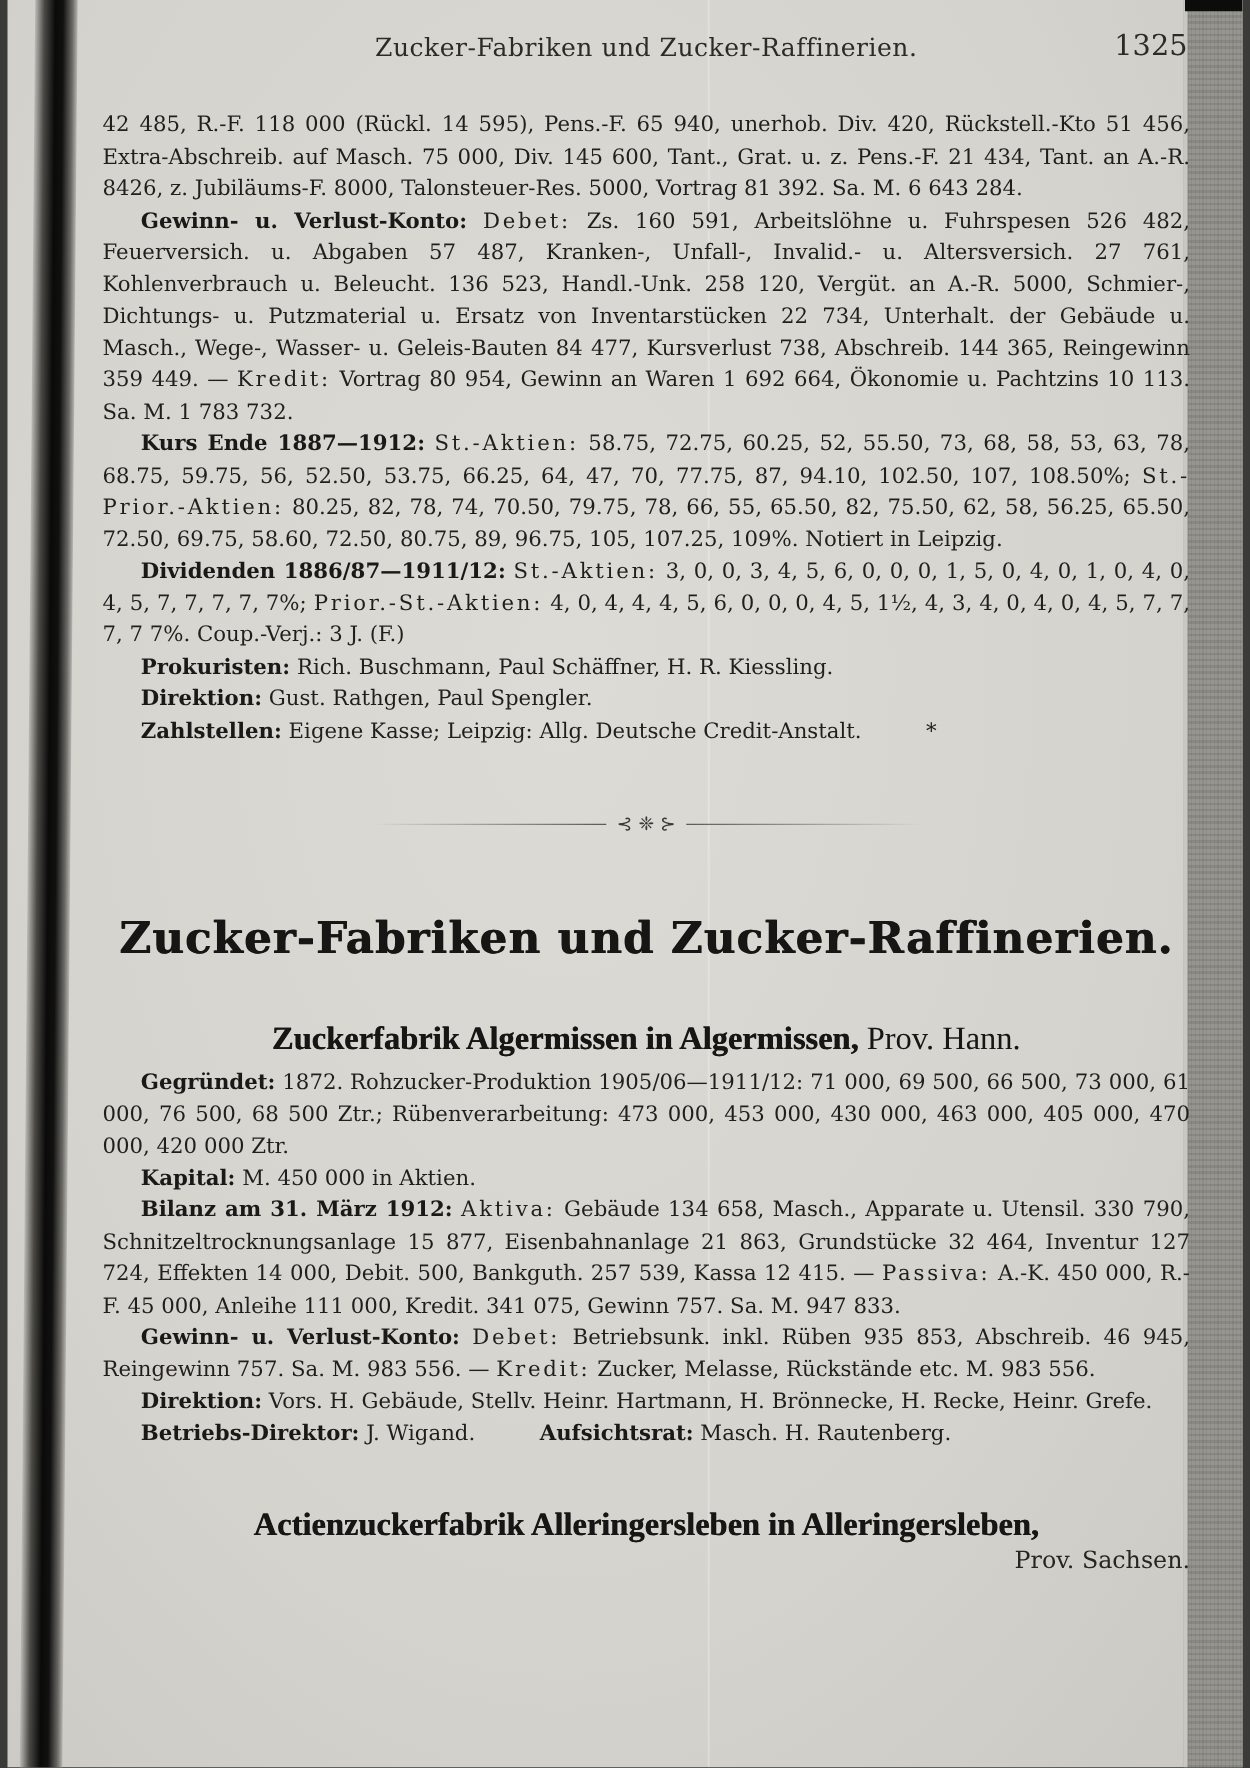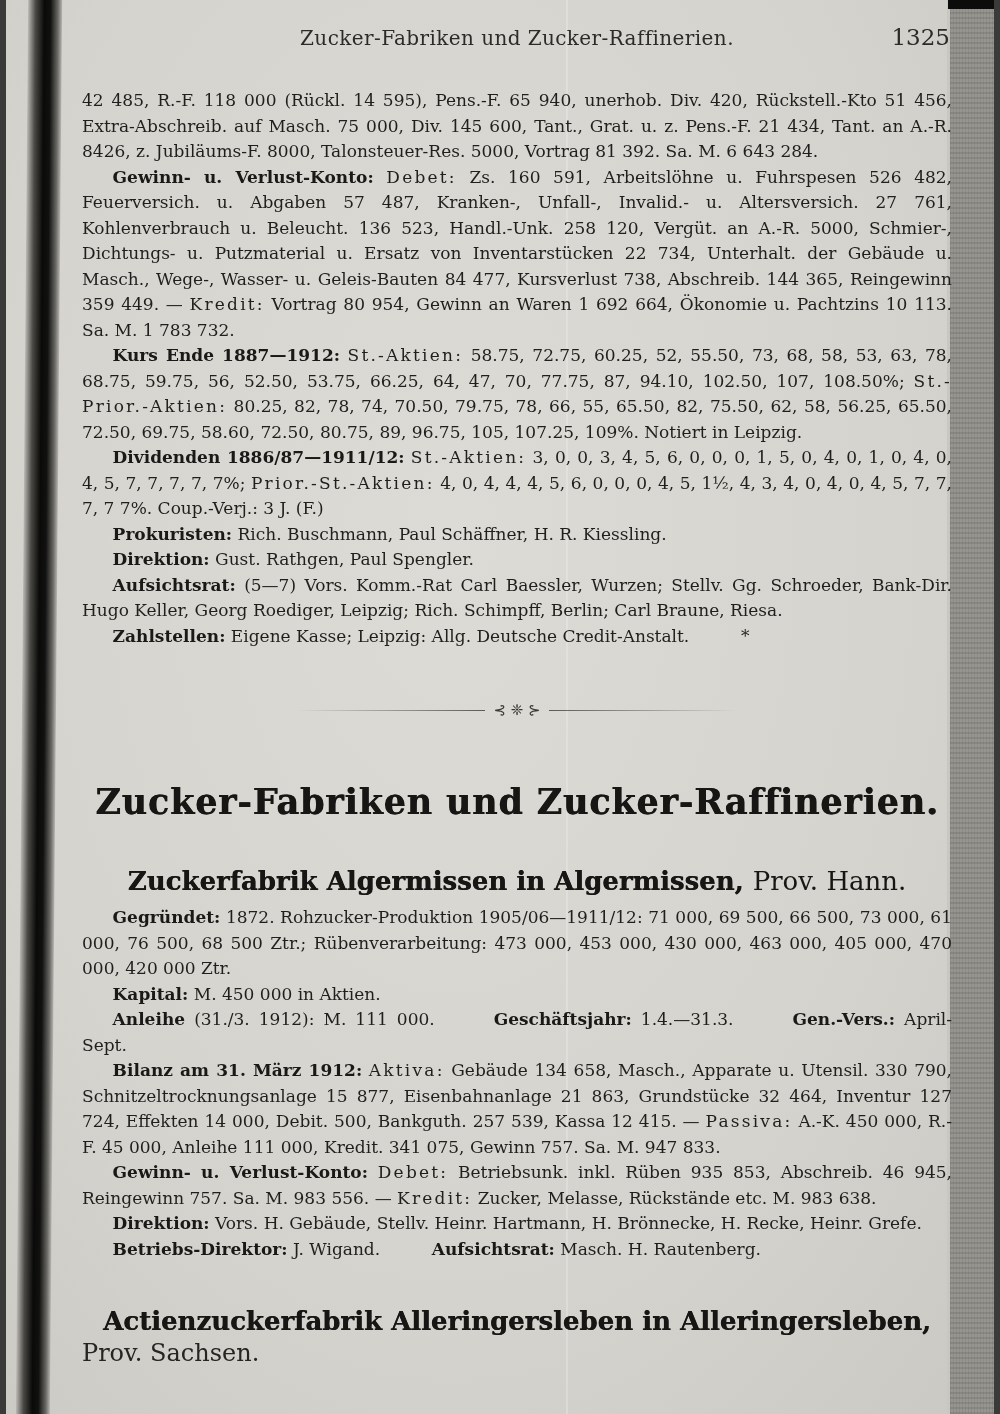--- a/index.html
+++ b/index.html
@@ -63,25 +63,25 @@
   .divider::before { background: linear-gradient(to right, rgba(85,84,79,0), rgba(60,59,55,0.8)); }
   .divider::after  { background: linear-gradient(to left,  rgba(85,84,79,0), rgba(60,59,55,0.8)); }
   .divider .ornament { padding: 0 8px; font-size: 15px; color: #3a3936; }
   .section-title {
     margin: 62px 0 0 0; text-align: center;
     font-size: 35px; font-weight: bold; letter-spacing: 0.8px; color: #171614;
     text-shadow: 0.6px 0 0 #171614;
   }
   .company-heading {
     margin: 44px 0 0 0; text-align: center;
-    font-size: 26px; color: #171614; line-height: 1.2;
+    font-size: 26px; color: #171614; line-height: 1.2; font-family: Liberation Serif, serif;
   }
   .company-heading .name-bold { font-weight: bold; text-shadow: 0.4px 0 0 #171614; }
   .company-heading .name-plain { font-weight: normal; }
-  .company-subtitle { margin: 2px 0 6px 0; text-align: left; font-size: 24px; color: #262522; }
+  .company-subtitle { margin: 2px 0 6px 0; text-align: right; font-size: 19px; color: #262522; }
   .company-body { margin-top: 8px; }
 </style>
 </head>
 <body>
 
 <div class="scan">
   <div class="binding-shadow"></div>
   <div class="page-edge-strip"></div>
   <div class="corner-dark-top-right"></div>
   <div class="fold-line"></div>
@@ -92,39 +92,37 @@
       <div class="running-header">Zucker-Fabriken und Zucker-Raffinerien.</div>
       <div class="page-number">1325</div>
     </div>
 
     <p class="para"><span class="run run-plain">42 485, R.-F. 118 000 (Rückl. 14 595), Pens.-F. 65 940, unerhob. Div. 420, Rückstell.-Kto 51 456, Extra-Abschreib. auf Masch. 75 000, Div. 145 600, Tant., Grat. u. z. Pens.-F. 21 434, Tant. an A.-R. 8426, z. Jubiläums-F. 8000, Talonsteuer-Res. 5000, Vortrag 81 392.  Sa. M. 6 643 284.</span></p>
     <p class="para indent"><span class="run run-label">Gewinn- u. Verlust-Konto:</span> <span class="run run-sperr">Debet:</span> <span class="run run-plain">Zs. 160 591, Arbeitslöhne u. Fuhrspesen 526 482, Feuerversich. u. Abgaben 57 487, Kranken-, Unfall-, Invalid.- u. Altersversich. 27 761, Kohlenverbrauch u. Beleucht. 136 523, Handl.-Unk. 258 120, Vergüt. an A.-R. 5000, Schmier-, Dichtungs- u. Putzmaterial u. Ersatz von Inventarstücken 22 734, Unterhalt. der Gebäude u. Masch., Wege-, Wasser- u. Geleis-Bauten 84 477, Kursverlust 738, Abschreib. 144 365, Reingewinn 359 449. —</span> <span class="run run-sperr">Kredit:</span> <span class="run run-plain">Vortrag 80 954, Gewinn an Waren 1 692 664, Ökonomie u. Pachtzins 10 113.  Sa. M. 1 783 732.</span></p>
     <p class="para indent"><span class="run run-label">Kurs Ende 1887—1912:</span> <span class="run run-sperr">St.-Aktien:</span> <span class="run run-plain">58.75, 72.75, 60.25, 52, 55.50, 73, 68, 58, 53, 63, 78, 68.75, 59.75, 56, 52.50, 53.75, 66.25, 64, 47, 70, 77.75, 87, 94.10, 102.50, 107, 108.50%;</span> <span class="run run-sperr">St.-Prior.-Aktien:</span> <span class="run run-plain">80.25, 82, 78, 74, 70.50, 79.75, 78, 66, 55, 65.50, 82, 75.50, 62, 58, 56.25, 65.50, 72.50, 69.75, 58.60, 72.50, 80.75, 89, 96.75, 105, 107.25, 109%.  Notiert in Leipzig.</span></p>
     <p class="para indent"><span class="run run-label">Dividenden 1886/87—1911/12:</span> <span class="run run-sperr">St.-Aktien:</span> <span class="run run-plain">3, 0, 0, 3, 4, 5, 6, 0, 0, 0, 1, 5, 0, 4, 0, 1, 0, 4, 0, 4, 5, 7, 7, 7, 7, 7%;</span> <span class="run run-sperr">Prior.-St.-Aktien:</span> <span class="run run-plain">4, 0, 4, 4, 4, 5, 6, 0, 0, 0, 4, 5, 1½, 4, 3, 4, 0, 4, 0, 4, 5, 7, 7, 7, 7 7%.  Coup.-Verj.: 3 J. (F.)</span></p>
     <p class="para indent"><span class="run run-label">Prokuristen:</span> <span class="run run-plain">Rich. Buschmann, Paul Schäffner, H. R. Kiessling.</span></p>
     <p class="para indent"><span class="run run-label">Direktion:</span> <span class="run run-plain">Gust. Rathgen, Paul Spengler.</span></p>
-    <p class="para indent"><span class="run run-label">Aufsichtsrat:</span> <span class="run run-plain">(5—7) Vors. Komm.-Rat Carl Baessler, Wurzen; Stellv. Gg. Schroeder, Bank-Dir. Hugo Keller, Georg Roediger, Leipzig; Rich. Schimpff, Berlin; Carl Braune, Riesa.</span></p>
     <p class="para indent"><span class="run run-label">Zahlstellen:</span> <span class="run run-plain">Eigene Kasse; Leipzig: Allg. Deutsche Credit-Anstalt.</span> <span class="run run-gap"></span> <span class="run run-plain">*</span></p>
 
     <div class="divider">
       <span class="ornament">⊰ ❈ ⊱</span>
     </div>
 
     <h1 class="section-title">Zucker-Fabriken und Zucker-Raffinerien.</h1>
 
     <h2 class="company-heading">
       <span class="name-bold">Zuckerfabrik Algermissen in Algermissen,</span>
       <span class="name-plain">Prov. Hann.</span>
     </h2>
     <div class="company-body">
       <p class="para indent"><span class="run run-label">Gegründet:</span> <span class="run run-plain">1872.  Rohzucker-Produktion 1905/06—1911/12: 71 000, 69 500, 66 500, 73 000, 61 000, 76 500, 68 500 Ztr.; Rübenverarbeitung: 473 000, 453 000, 430 000, 463 000, 405 000, 470 000, 420 000 Ztr.</span></p>
       <p class="para indent"><span class="run run-label">Kapital:</span> <span class="run run-plain">M. 450 000 in Aktien.</span></p>
-      <p class="para indent"><span class="run run-label">Anleihe</span> <span class="run run-plain">(31./3. 1912): M. 111 000.</span> <span class="run run-gap"></span> <span class="run run-label">Geschäftsjahr:</span> <span class="run run-plain">1.4.—31.3.</span> <span class="run run-gap"></span> <span class="run run-label">Gen.-Vers.:</span> <span class="run run-plain">April-Sept.</span></p>
       <p class="para indent"><span class="run run-label">Bilanz am 31. März 1912:</span> <span class="run run-sperr">Aktiva:</span> <span class="run run-plain">Gebäude 134 658, Masch., Apparate u. Utensil. 330 790, Schnitzeltrocknungsanlage 15 877, Eisenbahnanlage 21 863, Grundstücke 32 464, Inventur 127 724, Effekten 14 000, Debit. 500, Bankguth. 257 539, Kassa 12 415. —</span> <span class="run run-sperr">Passiva:</span> <span class="run run-plain">A.-K. 450 000, R.-F. 45 000, Anleihe 111 000, Kredit. 341 075, Gewinn 757.  Sa. M. 947 833.</span></p>
-      <p class="para indent"><span class="run run-label">Gewinn- u. Verlust-Konto:</span> <span class="run run-sperr">Debet:</span> <span class="run run-plain">Betriebsunk. inkl. Rüben 935 853, Abschreib. 46 945, Reingewinn 757.  Sa. M. 983 556. —</span> <span class="run run-sperr">Kredit:</span> <span class="run run-plain">Zucker, Melasse, Rückstände etc. M. 983 638.</span></p>
+      <p class="para indent"><span class="run run-label">Gewinn- u. Verlust-Konto:</span> <span class="run run-sperr">Debet:</span> <span class="run run-plain">Betriebsunk. inkl. Rüben 935 853, Abschreib. 46 945, Reingewinn 757.  Sa. M. 983 556. —</span> <span class="run run-sperr">Kredit:</span> <span class="run run-plain">Zucker, Melasse, Rückstände etc. M. 983 556.</span></p>
       <p class="para indent"><span class="run run-label">Direktion:</span> <span class="run run-plain">Vors. H. Gebäude, Stellv. Heinr. Hartmann, H. Brönnecke, H. Recke, Heinr. Grefe.</span></p>
       <p class="para indent"><span class="run run-label">Betriebs-Direktor:</span> <span class="run run-plain">J. Wigand.</span> <span class="run run-gap"></span> <span class="run run-label">Aufsichtsrat:</span> <span class="run run-plain">Masch. H. Rautenberg.</span></p>
     </div>
 
     <h2 class="company-heading">
       <span class="name-bold">Actienzuckerfabrik Alleringersleben in Alleringersleben,</span>
     </h2>
     <div class="company-subtitle">Prov. Sachsen.</div>
 
   </div>

